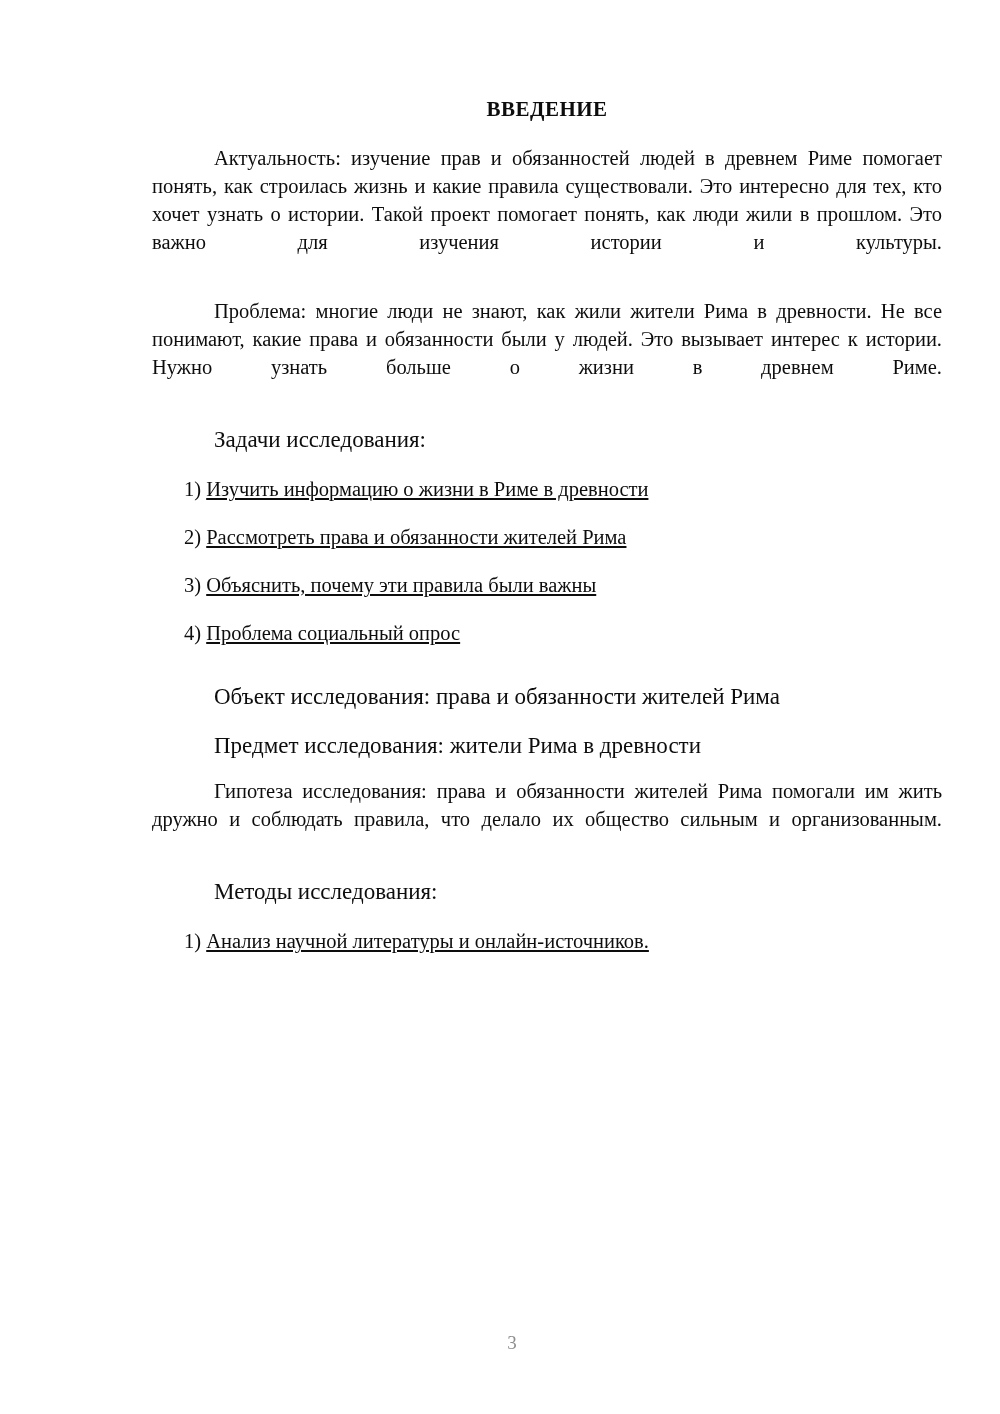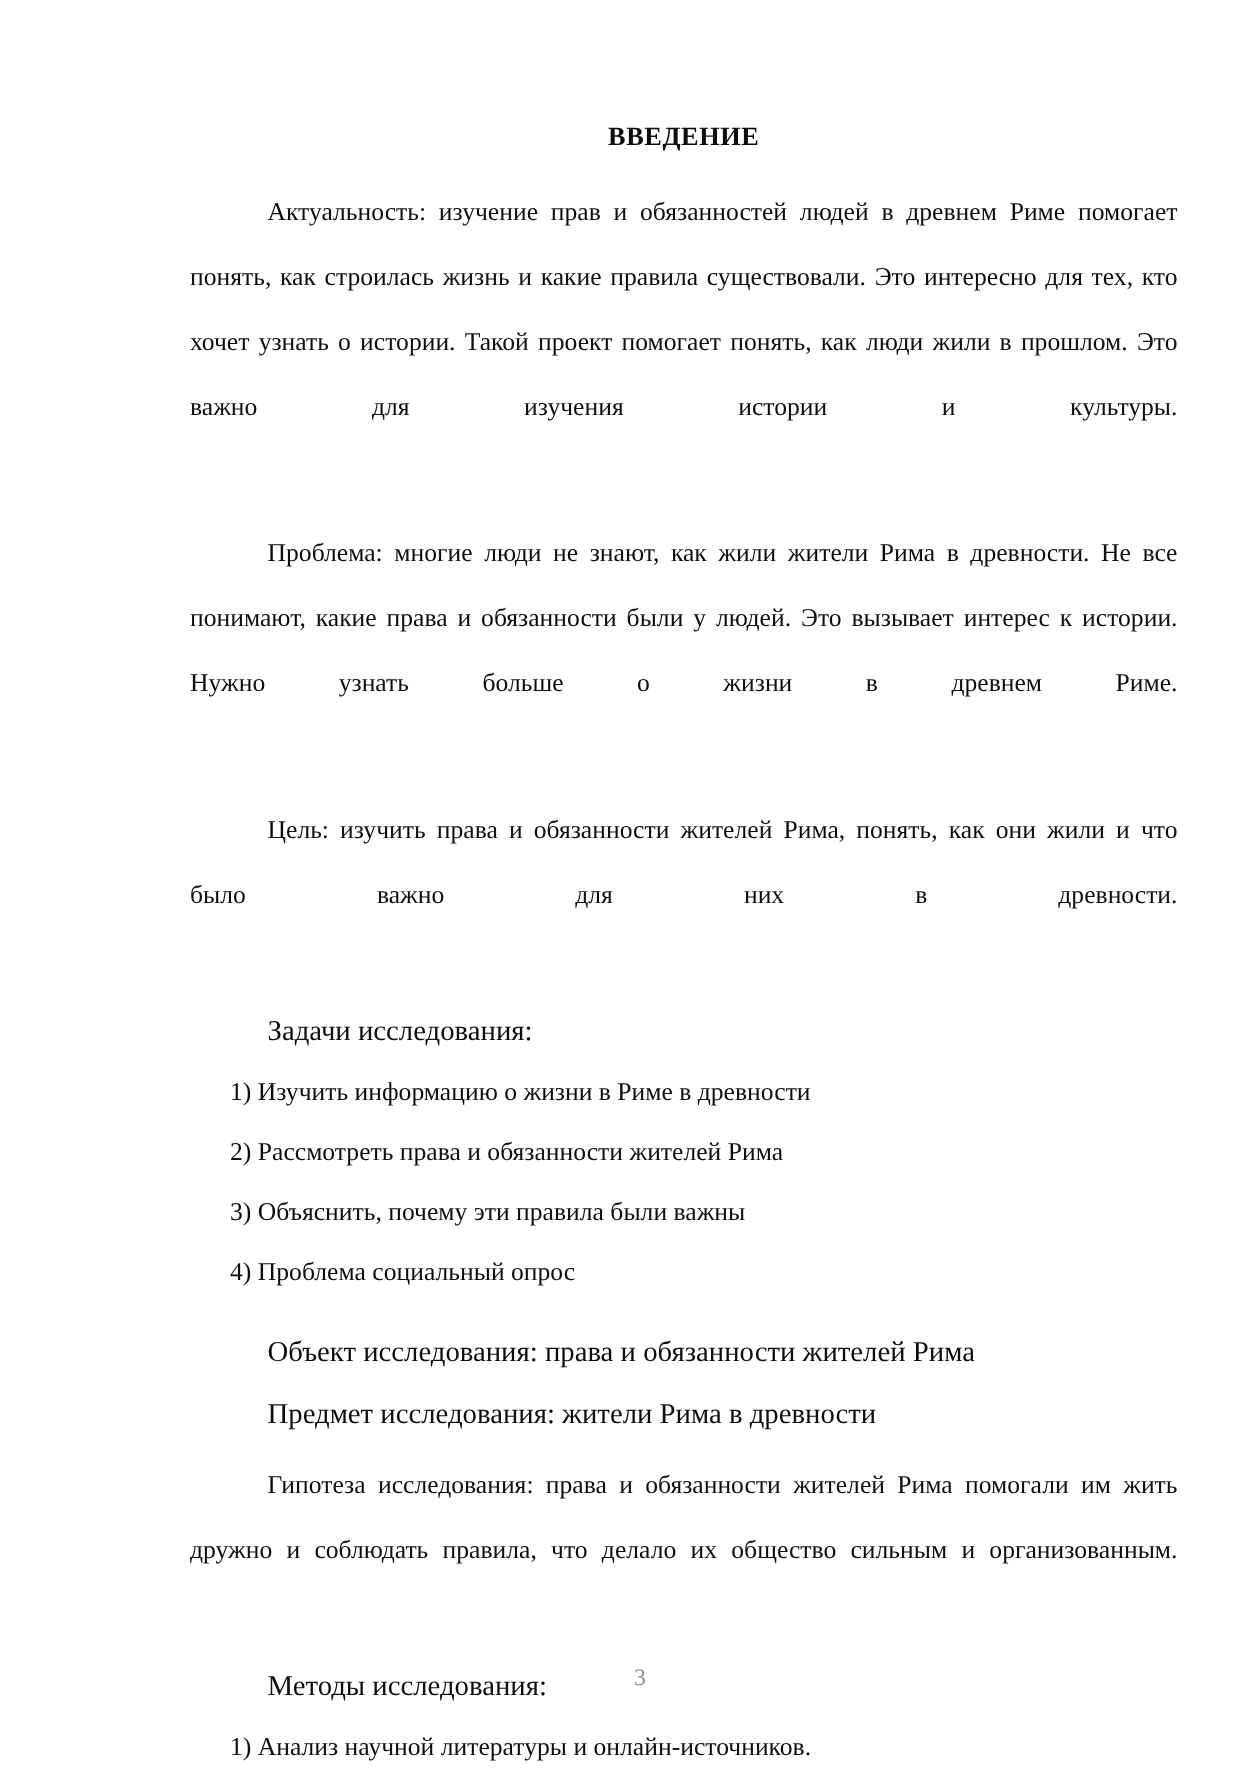--- a/index.html
+++ b/index.html
@@ -36,21 +36,21 @@
     font-size: 21px;
     font-weight: bold;
     text-align: center;
     letter-spacing: 0.5px;
     margin: 0 0 18px 0;
     line-height: 34px;
   }
 
   .para {
     font-size: 20.5px;
-    line-height: 52px;
+    line-height: 28px;
     text-align: justify;
     text-justify: inter-word;
     text-indent: 62px;
     margin: 0 0 13px 0;
     hyphens: none;
   }
 
   
   .para::after {
     content: "";
@@ -83,20 +83,21 @@
   .list-item:last-child {
     margin-bottom: 0;
   }
 
   .list-num {
     display: inline;
   }
 
   .list-text {
     display: inline;
+    text-decoration: underline;
   }
   .spacer-md { height: 15px; }
 
   #page-number {
     position: absolute;
     left: 0;
     top: 1330px;
     width: 1000px;
     text-align: center;
     font-size: 19px;
@@ -111,21 +112,20 @@
 <div id="page">
 
   <div id="content">
 
     <h1 class="doc-title">ВВЕДЕНИЕ</h1>
 
     <p class="para">Актуальность: изучение прав и обязанностей людей в древнем Риме помогает понять, как строилась жизнь и какие правила существовали. Это интересно для тех, кто хочет узнать о истории. Такой проект помогает понять, как люди жили в прошлом. Это важно для изучения истории и культуры.</p>
 
     <p class="para">Проблема: многие люди не знают, как жили жители Рима в древности. Не все понимают, какие права и обязанности были у людей. Это вызывает интерес к истории. Нужно узнать больше о жизни в древнем Риме.</p>
 
-    <p class="para">Цель: изучить права и обязанности жителей Рима, понять, как они жили и что было важно для них в древности.</p>
 
     <p class="heading-line">Задачи исследования:</p>
 
     <ul class="list">
       <li class="list-item">
         <span class="list-num">1)</span>
         <span class="list-text">Изучить информацию о жизни в Риме в древности</span>
       </li>
       <li class="list-item">
         <span class="list-num">2)</span>

